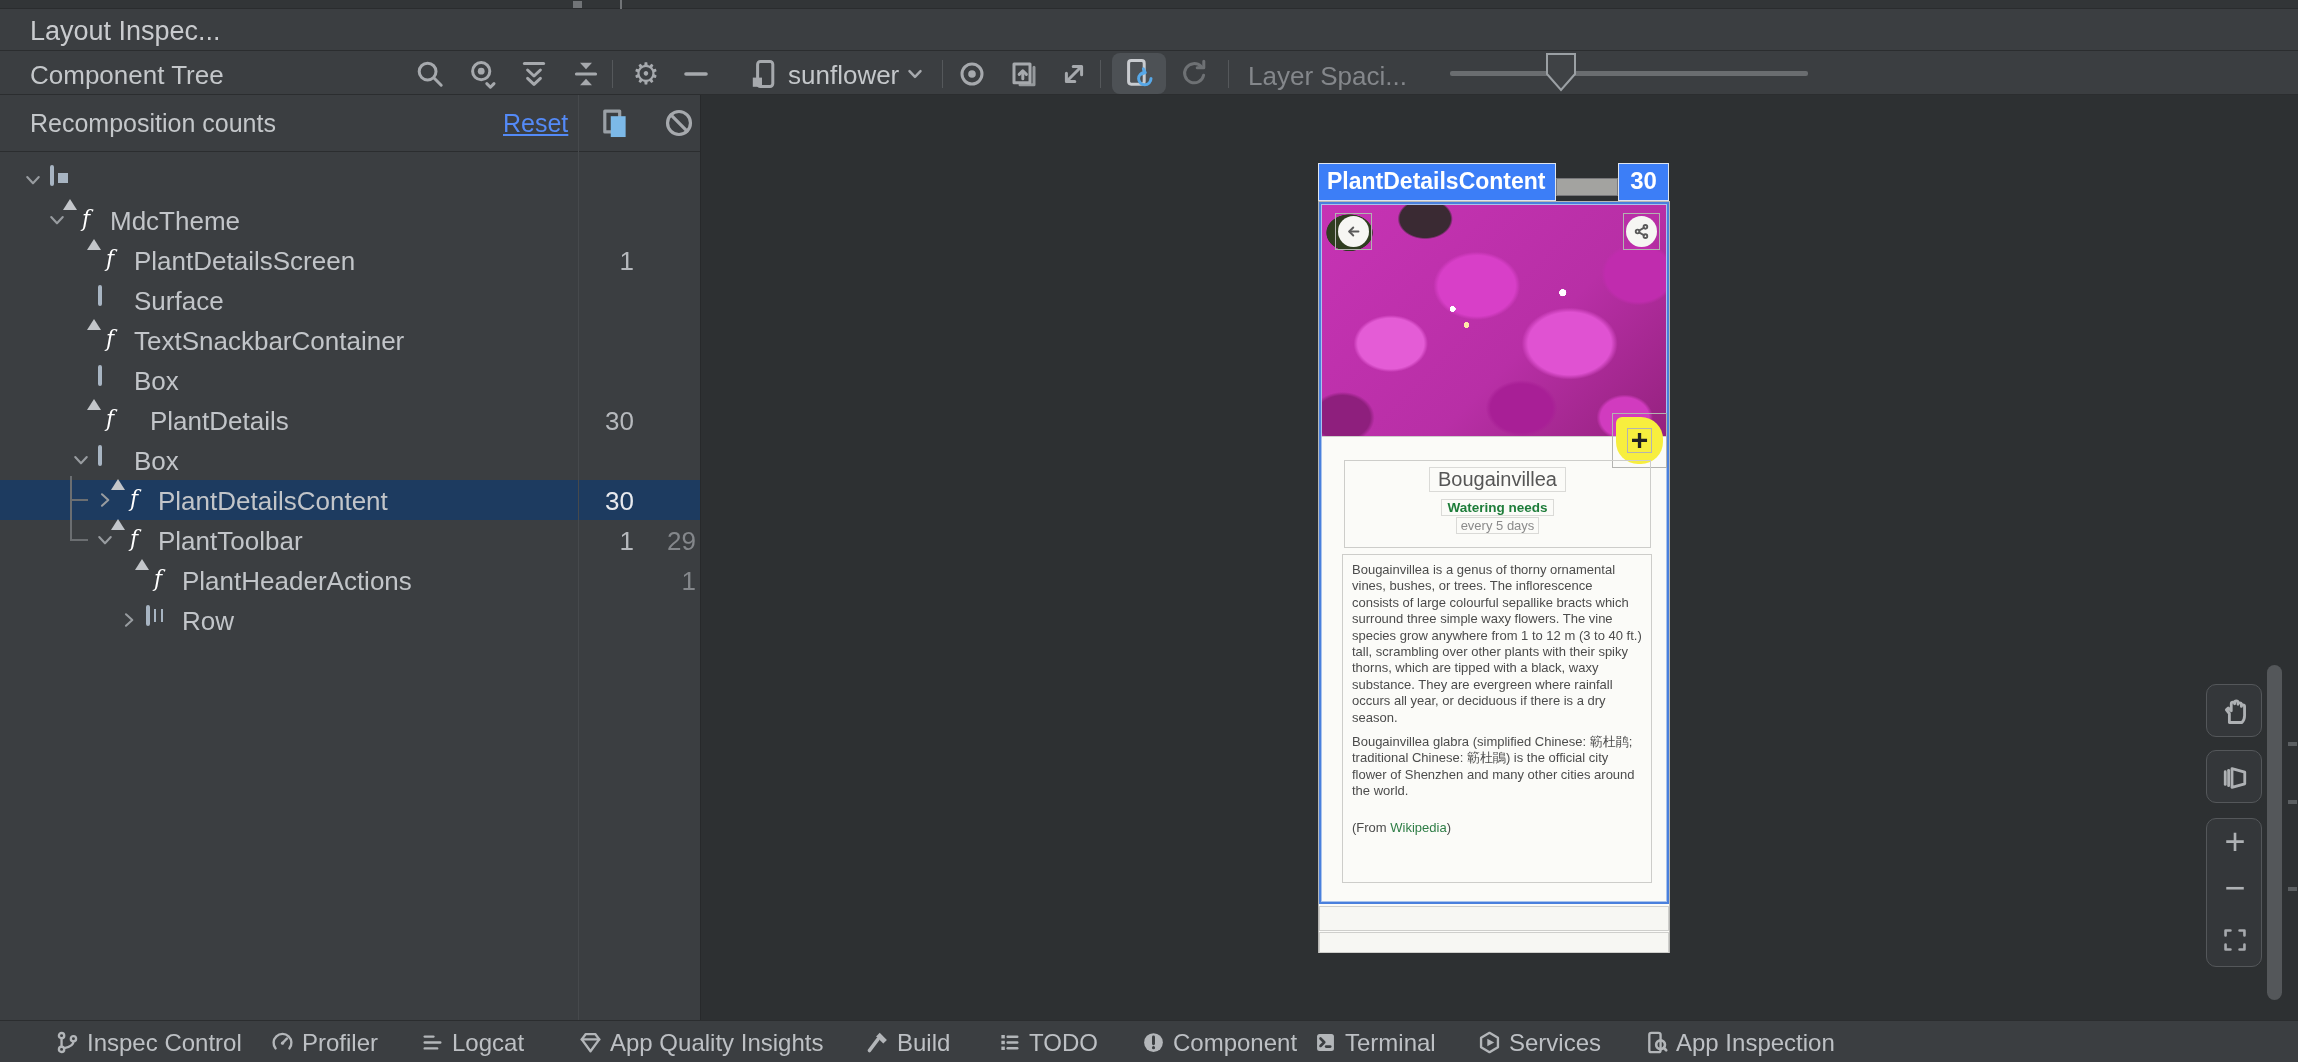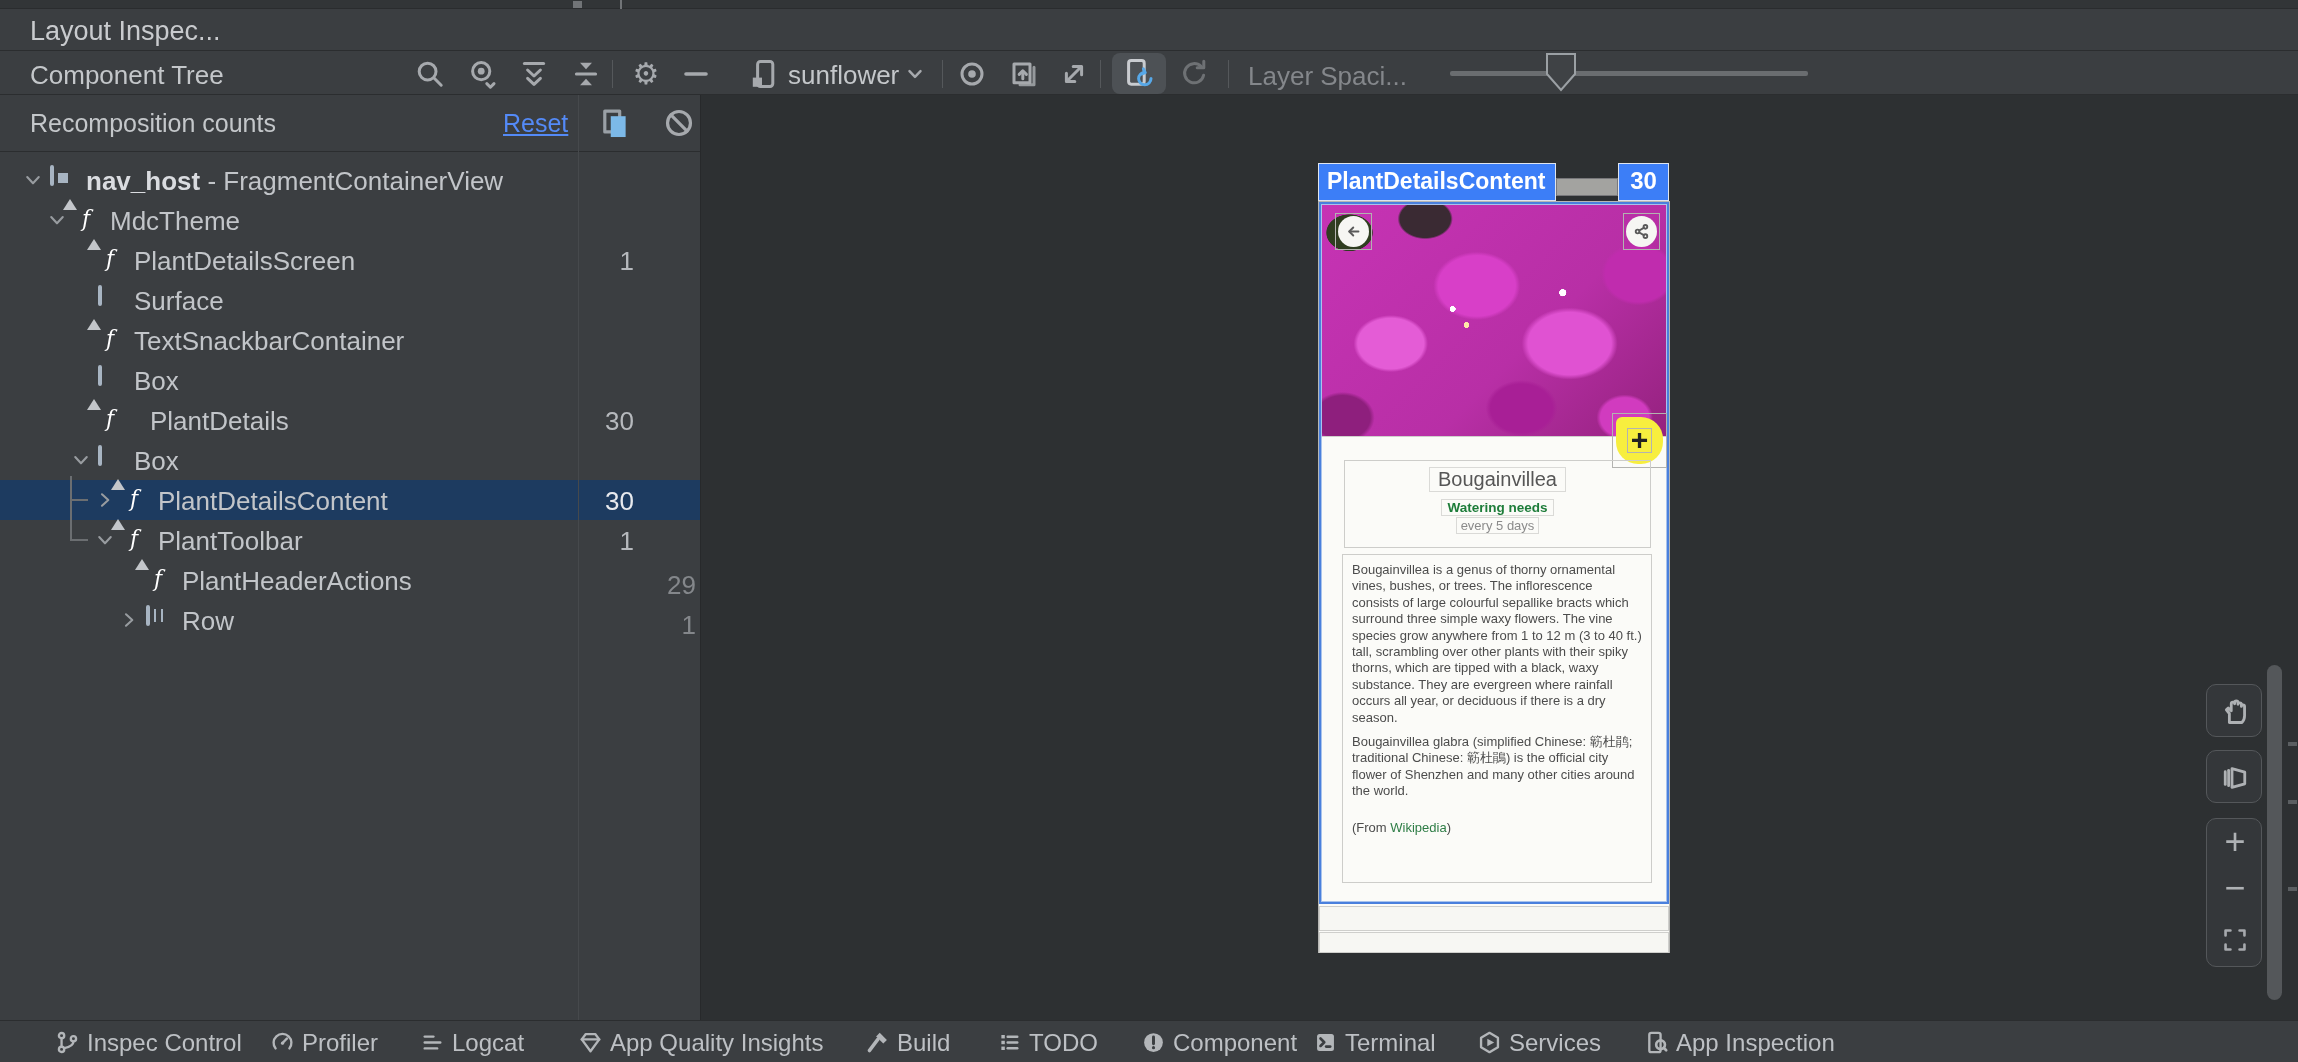--- a/index.html
+++ b/index.html
@@ -45,21 +45,21 @@
   .hbtn { position:absolute; top:11px; width:34px; height:34px; cursor:pointer; }
 
   #tree-rows { position:absolute; left:0; top:65px; width:700px; }
   .trow { position:absolute; left:0; width:700px; height:40px; cursor:pointer; }
   .trow.selected { background:#1d3b60; }
   .tchev { position:absolute; top:9px; width:22px; height:22px; color:#989ca0; }
   .ticon { position:absolute; top:7px; width:26px; height:26px; }
   .tlabel { position:absolute; top:6px; font-size:26px; color:#c2c5c9; white-space:nowrap; }
   .tlabel b { color:#dadce0; font-weight:bold; }
   .tcount1 { position:absolute; left:578px; top:6px; width:56px; text-align:right; font-size:26px; color:#b6b9bd; }
-  .tcount2 { position:absolute; left:640px; top:6px; width:56px; text-align:right; font-size:26px; color:#84878b;margin-top:44px; }
+  .tcount2 { position:absolute; left:640px; top:6px; width:56px; text-align:right; font-size:26px; color:#84878b; }
   .trow.selected .tcount1 { color:#e8eaee; }
   .guide { position:absolute; background:#6b6e71; }
 
   
   .sq-icon { border:2px solid #a7b4c2; border-radius:4px; width:26px; height:26px; position:relative; }
   .sq-icon .inner { position:absolute; left:6px; top:6px; width:10px; height:10px; background:#a7b4c2; }
   .row-icon { border:2px solid #a7b4c2; border-radius:4px; width:26px; height:26px; position:relative; }
   .row-icon i { position:absolute; top:2px; bottom:2px; width:2px; background:#a7b4c2; }
   .cmp-icon { width:26px; height:26px; background:#579660; border-radius:7px; position:relative; color:#fff; }
   .cmp-icon .f { position:absolute; left:8px; top:-1px; font-family:"DejaVu Serif", serif; font-style:italic; font-size:22px; color:#fff; }
@@ -255,21 +255,20 @@
         </span>
     </div>
     <div id="tree-rows">
         <div class="trow" style="top: 0px;">
           <span class="tchev icon" style="left: 22px;">
             <svg viewBox="0 0 16 16" stroke-width="1.7">
               <polyline points="3.8,5.8 8,10.4 12.2,5.8"></polyline>
             </svg>
           </span>
           <span class="ticon" style="left: 50px;"><span class="sq-icon"><span class="inner"></span></span></span>
-          <span class="tlabel" style="left: 86px;"><b>nav_host</b> - FragmentContainerView</span>
         </div>
         <div class="trow" style="top: 40px;">
           <span class="tchev icon" style="left: 46px;">
             <svg viewBox="0 0 16 16" stroke-width="1.7">
               <polyline points="3.8,5.8 8,10.4 12.2,5.8"></polyline>
             </svg>
           </span>
           <span class="ticon" style="left: 74px;"><span class="cmp-icon"><span class="f">f</span><span class="ovl"></span></span></span>
           <span class="tlabel" style="left: 110px;">MdcTheme</span>
         </div>

